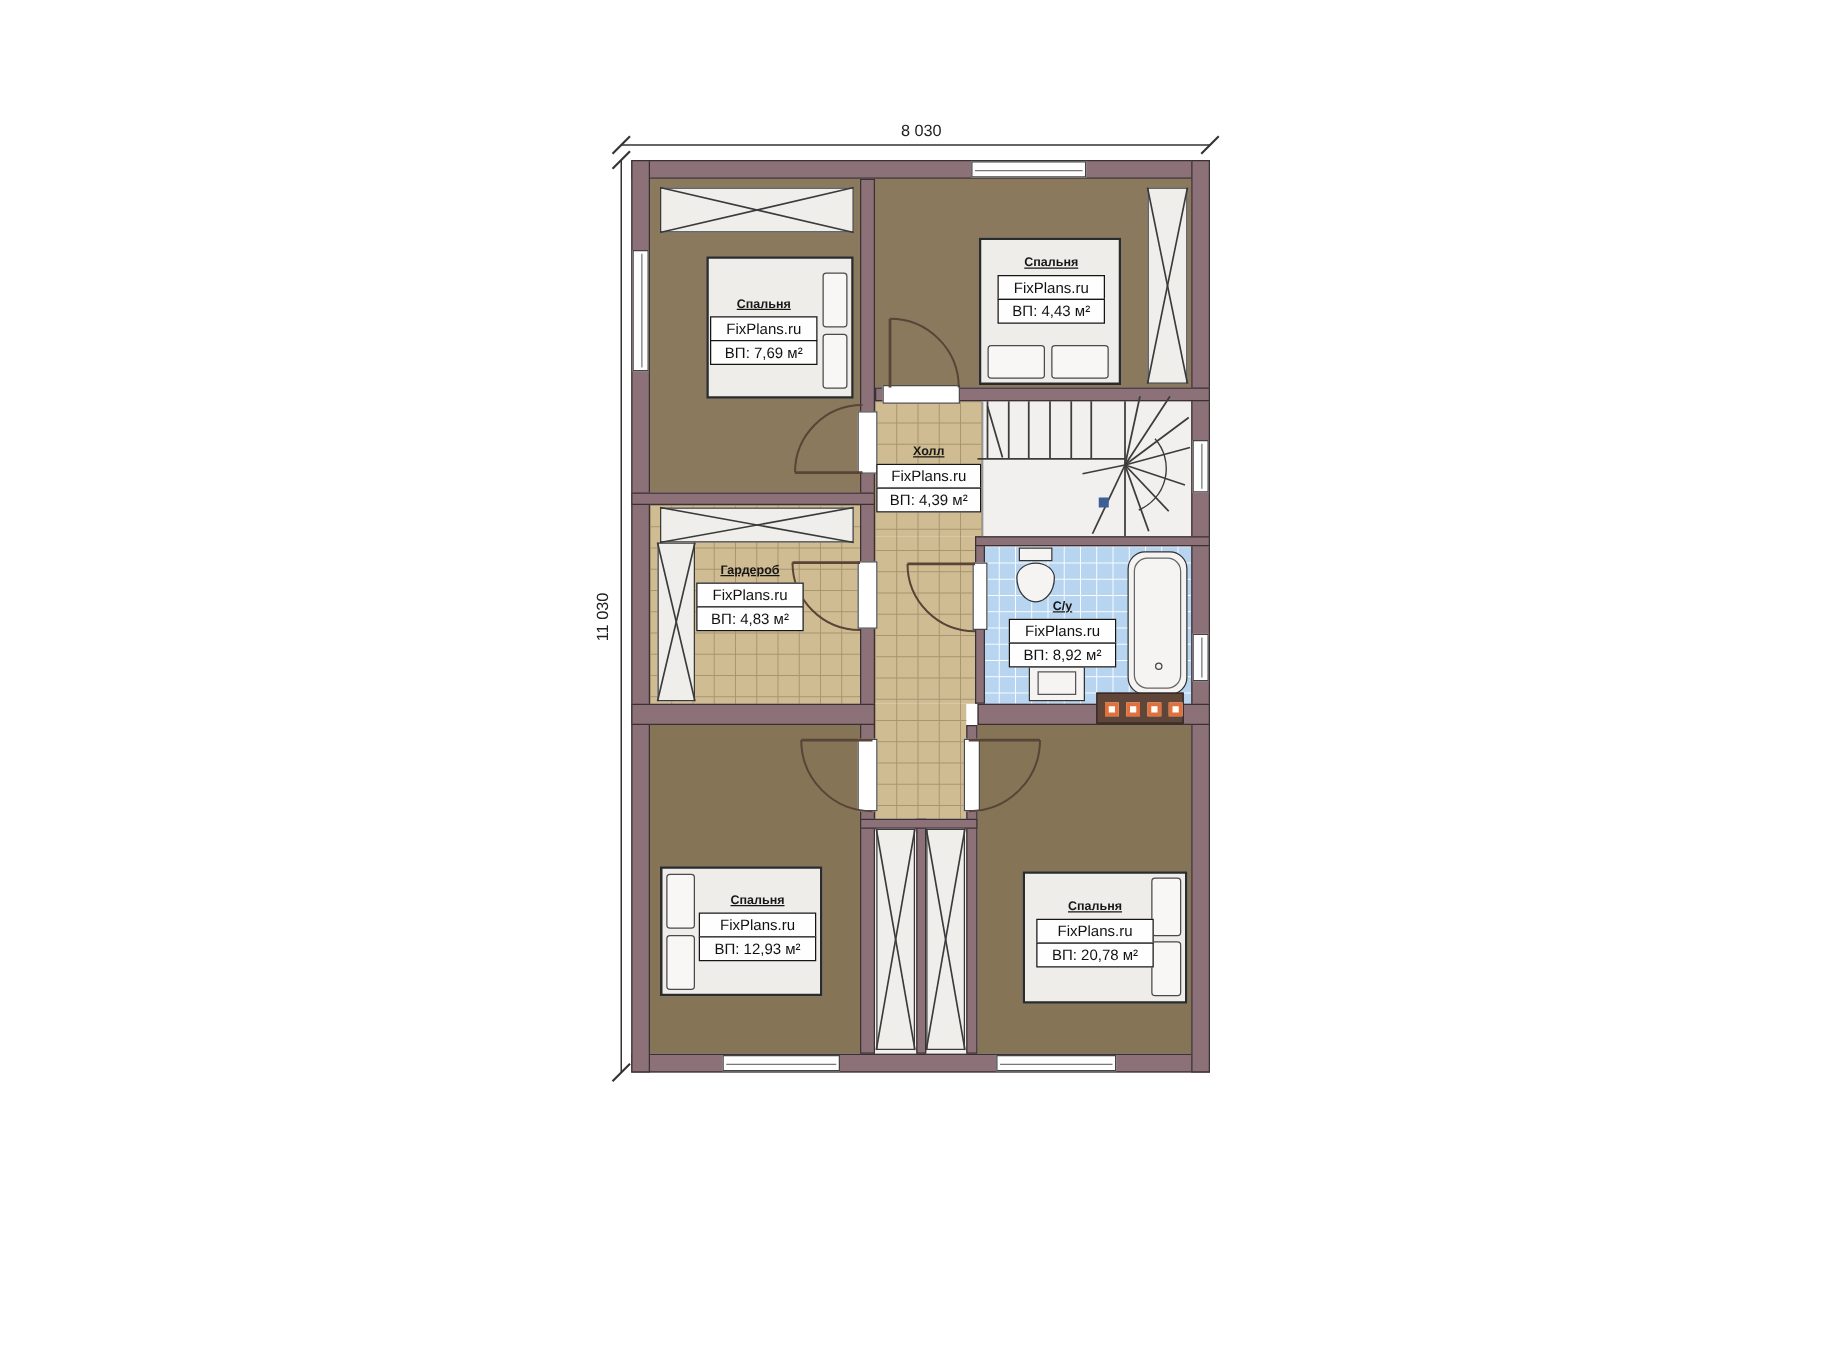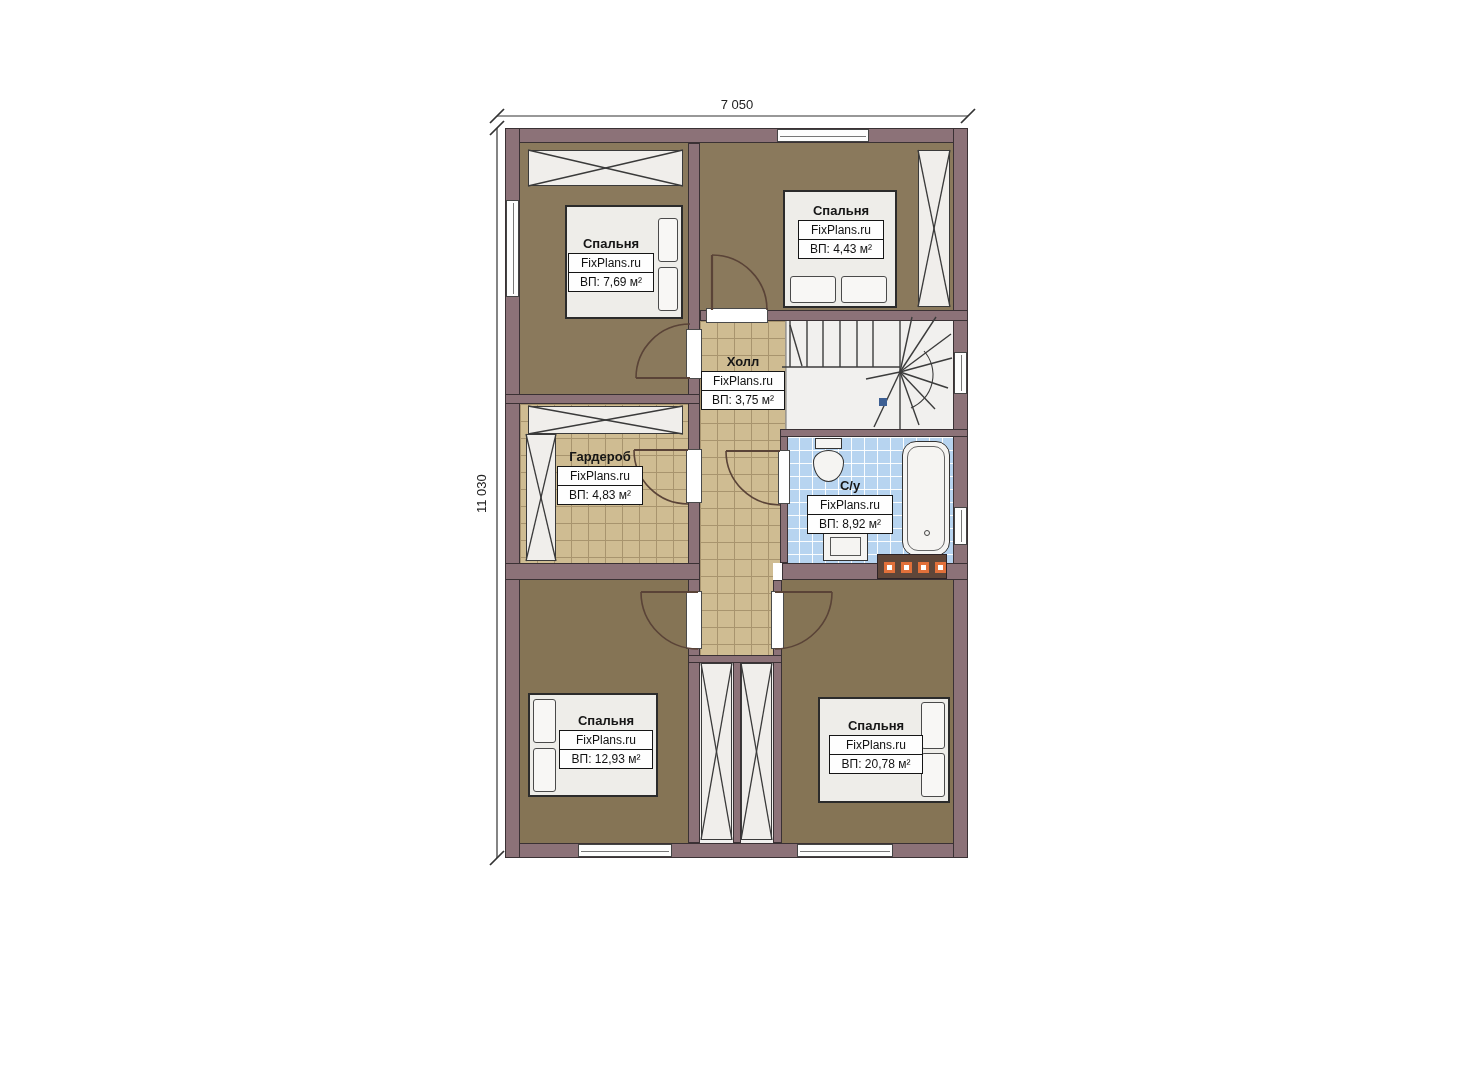--- a/index.html
+++ b/index.html
@@ -25,21 +25,21 @@
   .win{background:#fdfdfd;border:1px solid #444;z-index:20;}
   .win-h::after{content:'';position:absolute;left:2px;right:2px;top:50%;height:1px;background:#777;}
   .win-v::after{content:'';position:absolute;top:2px;bottom:2px;left:50%;width:1px;background:#777;}
   
   .closet{background:#f0eeeb;border:1.5px solid #3a3a3a;z-index:15;}
   .bed{background:#eeede9;border:2px solid #2b2b2b;z-index:15;}
   .pillow{background:#f8f7f5;border:1.5px solid #4a4a4a;border-radius:3px;z-index:16;position:absolute;box-sizing:border-box;}
   .fixture{background:#f5f4f2;border:1.5px solid #333;z-index:16;}
   
   .rlabel{z-index:50;text-align:center;}
-  .rname{font-weight:700;font-size:13px;line-height:15px;margin-bottom:2px;color:#161616;}
+  .rname{font-weight:700;font-size:10px;line-height:15px;margin-bottom:2px;color:#161616;text-decoration:underline;}
   .rbox{background:#fefefe;border:1.5px solid #151515;font-size:12px;line-height:14px;padding:2px 1px;color:#111;}
   .rbox + .rbox{margin-top:-1.5px;}
   .dimlabel{z-index:50;font-size:13px;color:#222;}
   .dimlabel.vert{writing-mode:vertical-rl;transform:rotate(180deg);}
   
   .vent{background:#5f4639;border:1px solid #2e2326;z-index:25;}
   .vent .sq{position:absolute;width:11px;height:11px;background:#fff;border:3px solid #e2703a;box-sizing:border-box;}
   svg.overlay{position:absolute;left:470px;top:90px;z-index:40;pointer-events:none;}
 </style>
 </head>
@@ -197,37 +197,37 @@
         <path d="M712 255 A55 55 0 0 1 767 310"></path>
         <path d="M636 378 A54 54 0 0 1 690 324"></path>
         <path d="M634 450 A54 54 0 0 0 688 504"></path>
         <path d="M726 451 A54 54 0 0 0 780 505"></path>
         <path d="M641 592 A57 57 0 0 0 698 649"></path>
         <path d="M832 592 A57 57 0 0 1 775 649"></path>
       </g>
     </g>
   </svg>
 
-  <div class="abs dimlabel" style="left:702px;top:97px;width:70px;text-align:center;">7 050</div>
+  <div class="abs dimlabel" style="left:702px;top:97px;width:70px;text-align:center;">8 030</div>
   <div class="abs dimlabel vert" style="left:474px;top:458px;height:72px;text-align:center;">11 030</div>
 
   <div class="abs rlabel" style="left:568px;top:236px;width:86px;">
     <div class="rname">Спальня</div>
     <div class="rbox">FixPlans.ru</div>
     <div class="rbox">ВП: 7,69 м²</div>
   </div>
   <div class="abs rlabel" style="left:798px;top:203px;width:86px;">
     <div class="rname">Спальня</div>
     <div class="rbox">FixPlans.ru</div>
     <div class="rbox">ВП: 4,43 м²</div>
   </div>
   <div class="abs rlabel" style="left:701px;top:354px;width:84px;">
     <div class="rname">Холл</div>
     <div class="rbox">FixPlans.ru</div>
-    <div class="rbox">ВП: 3,75 м²</div>
+    <div class="rbox">ВП: 4,39 м²</div>
   </div>
   <div class="abs rlabel" style="left:557px;top:449px;width:86px;">
     <div class="rname">Гардероб</div>
     <div class="rbox">FixPlans.ru</div>
     <div class="rbox">ВП: 4,83 м²</div>
   </div>
   <div class="abs rlabel" style="left:807px;top:478px;width:86px;">
     <div class="rname">С/у</div>
     <div class="rbox">FixPlans.ru</div>
     <div class="rbox">ВП: 8,92 м²</div>

